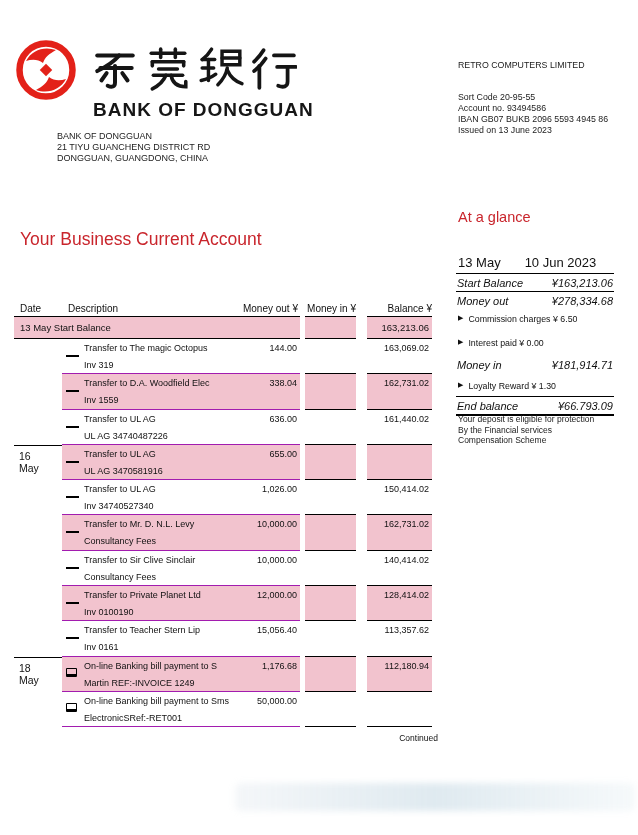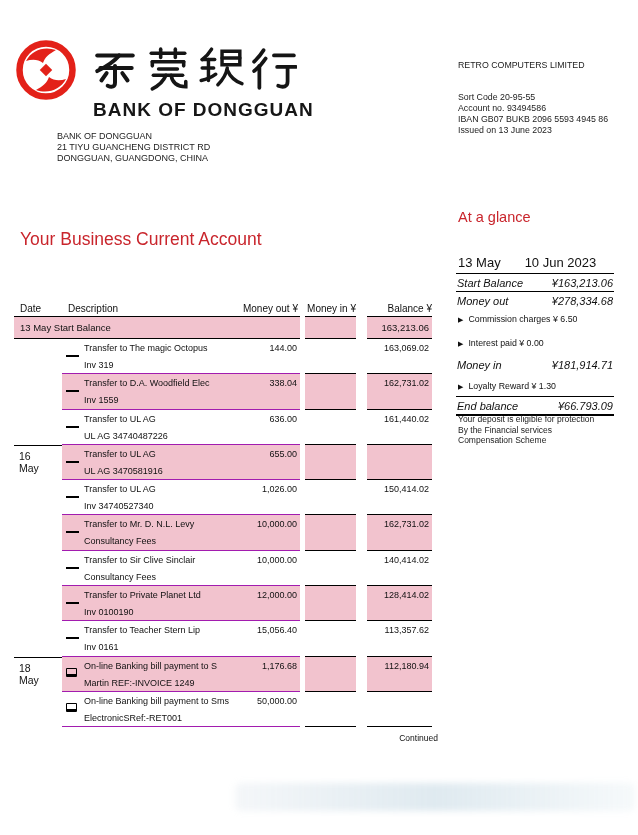--- a/index.html
+++ b/index.html
@@ -22,21 +22,21 @@
   #account-lines div { line-height:11px; }
 
   
   #page-title { left:20px; top:229px; font-size:17.5px; color:#c9252c; }
   #glance-heading { left:458px; top:209px; font-size:14.5px; color:#c9252c; }
 
   
   #glance { left:456px; top:255px; width:158px; }
   .g-period { display:flex; gap:24px; font-size:13px; padding:0 0 3px 2px; border-bottom:1px solid #000; }
   .g-row { display:flex; justify-content:space-between; font-size:11px; padding:2.5px 1px;font-style:italic; }
-  .g-bullet { display:flex; gap:5px; align-items:center; font-size:8.8px; padding:2px 0 2px 2px; }
+  .g-bullet { display:flex; gap:5px; align-items:flex-start; font-size:8.8px; padding:2px 0 2px 2px; }
   .tri { font-size:7px; line-height:1; }
   .b-bottom { border-bottom:1px solid #000; }
   .b-top { border-top:1px solid #000; }
   .b-thick { border-bottom:2px solid #000; }
   .gap-sm { margin-top:3px; } .gap-md { margin-top:6px; } .gap-lg { margin-top:10px; }
 
   #protection { left:458px; top:414px; font-size:8.5px; line-height:10.5px; color:#222; }
 
   
   #txn-table { left:14px; top:300px; width:424px; }

